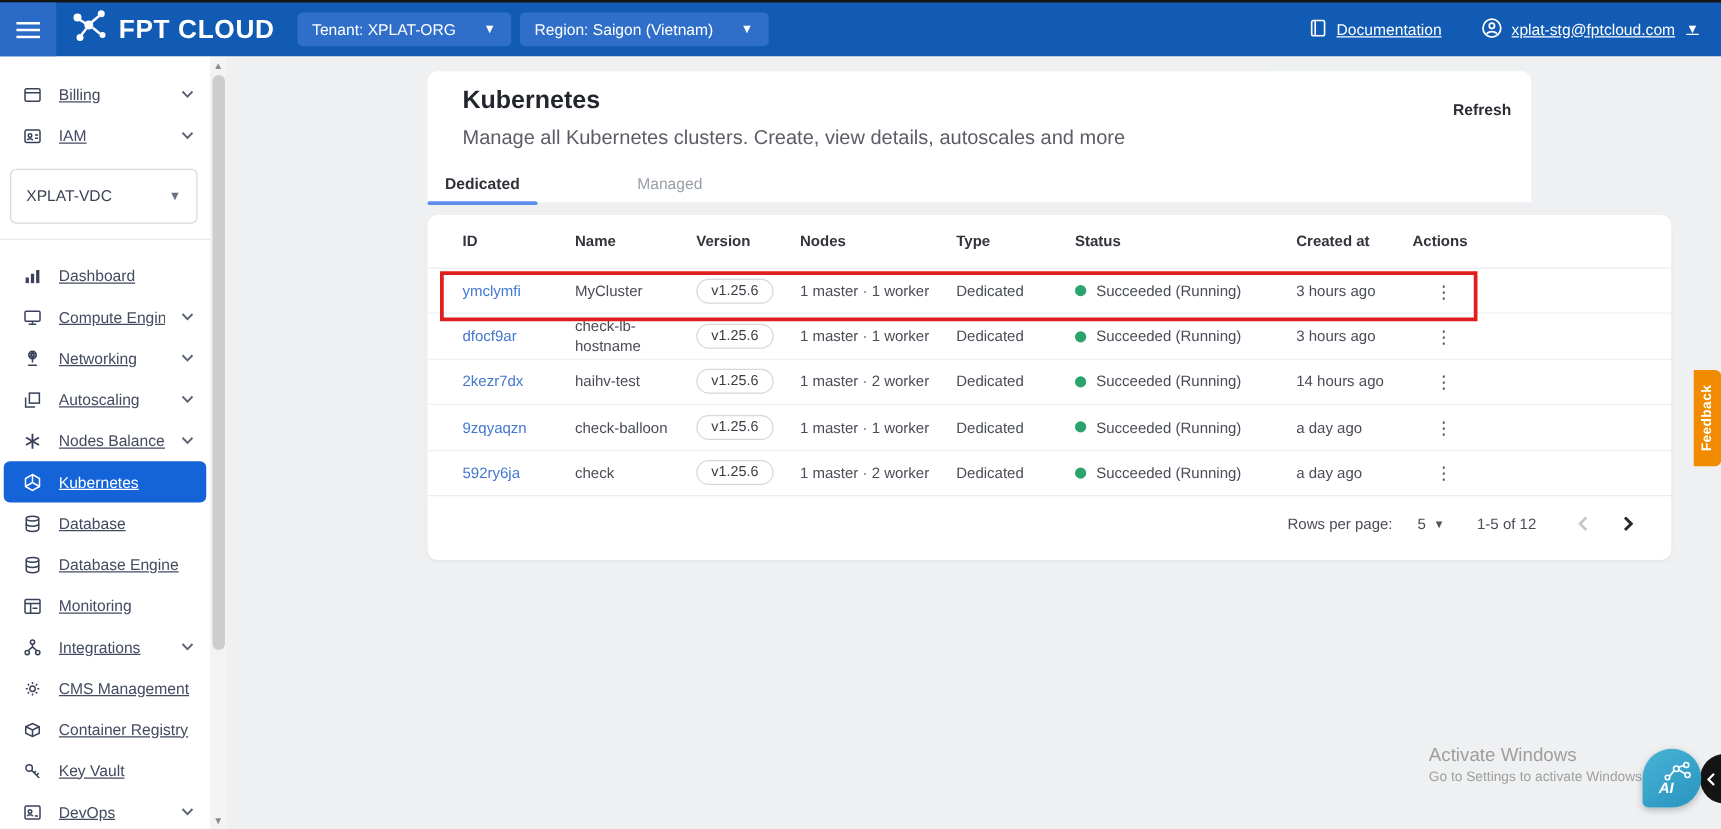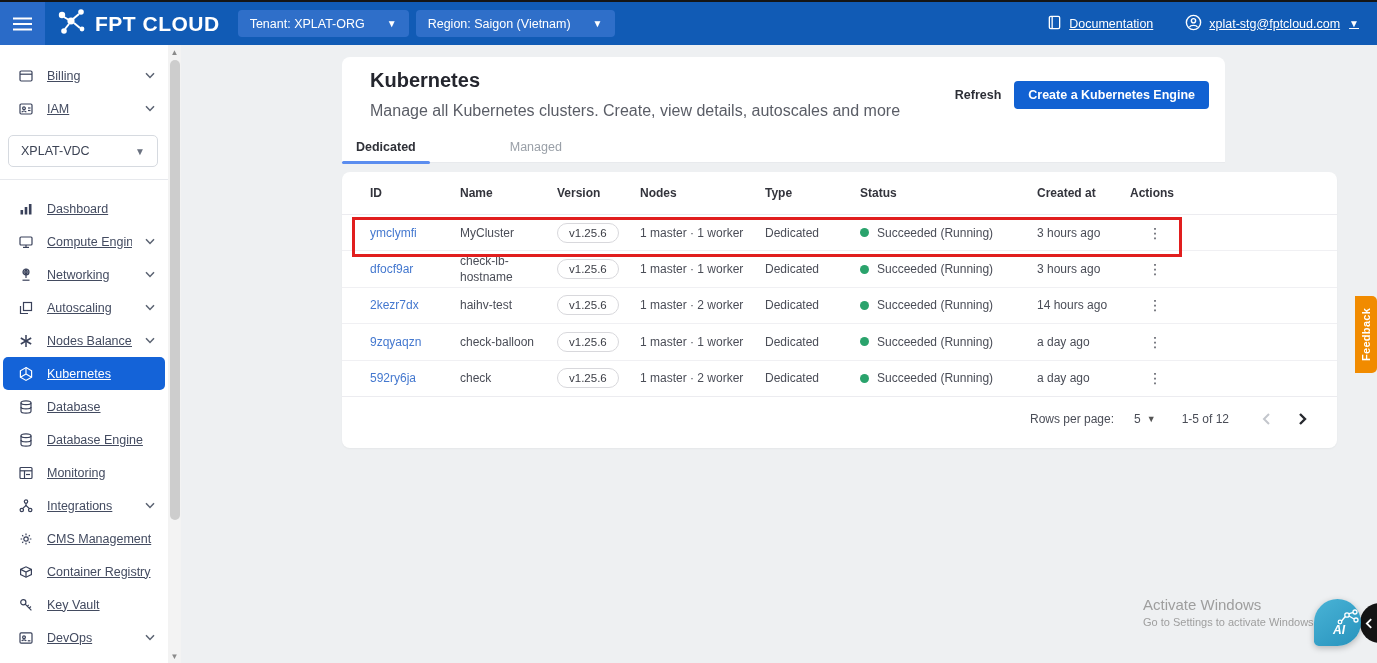--- a/index.html
+++ b/index.html
@@ -24,21 +24,21 @@
   
   .sidebar { position:absolute; left:0; top:45px; width:168px; height:618px; background:#fff; z-index:30;
     padding-top:14px; }
   .side-item { height:33px; display:flex; align-items:center; gap:13px; padding:0 10px 0 15px;
     color:#434b60; font-size:12.5px; cursor:pointer; margin:0 3px; border-radius:5px; }
   .side-item .ic { width:16px; height:16px; flex:0 0 auto; display:flex; align-items:center; justify-content:center; color:#39415a; }
   .side-item .lbl { flex:1 1 auto; white-space:nowrap; overflow:hidden;text-decoration:underline; }
   .side-item .chev { color:#5b6372; display:flex; }
   .side-item.active { background:#1463d8; color:#fff; }
   .side-item.active .ic, .side-item.active .chev { color:#fff; }
-  .vdc-select { margin:10px 10px 12px 8px; height:32px; border:1px solid #d6dae0; border-radius:5px;
+  .vdc-select { margin:10px 10px 12px 8px; height:44px; border:1px solid #d6dae0; border-radius:5px;
     display:flex; align-items:center; justify-content:space-between; padding:0 12px; font-size:12.5px;
     color:#3c4354; cursor:pointer; background:#fff; }
   .vdc-select .caret { color:#6b7280; font-size:10px; }
   .side-divider { height:1px; background:#e7e9ed; margin:0 0 12px 0; }
 
   
   .scrollstrip { position:absolute; left:168px; top:45px; width:13px; height:618px; background:#f3f3f3; z-index:31; }
   .scrollstrip .arrow { position:absolute; left:0; width:13px; height:14px; color:#8a8a8a; font-size:8px;
     display:flex; align-items:center; justify-content:center; }
   .scrollstrip .up { top:0; } .scrollstrip .down { bottom:0; }
@@ -91,21 +91,21 @@
   
   .feedback-tab { position:absolute; right:0; top:296px; width:22px; height:77px; background:#f18b00;
     border-radius:5px 0 0 5px; color:#fff; font-size:11px; font-weight:bold; z-index:50;
     display:flex; align-items:center; justify-content:center; cursor:pointer;
     writing-mode:vertical-rl; transform:rotate(180deg); letter-spacing:.3px; }
   .activate { position:absolute; left:1143px; top:596px; color:#9e9e9e; z-index:5; }
   .activate .l1 { font-size:15px; }
   .activate .l2 { font-size:11px; margin-top:3px; }
   .ai-fab { position:absolute; left:1314px; top:599px; width:47px; height:47px; z-index:60; cursor:pointer;
     background:linear-gradient(145deg,#49b3d6,#2893bd); border-radius:50% 50% 50% 10%;
-    display:flex; align-items:center; justify-content:flex-end; box-shadow:0 2px 6px rgba(0,0,0,.25); }
+    display:flex; align-items:center; justify-content:center; box-shadow:0 2px 6px rgba(0,0,0,.25); }
   .edge-circle { position:absolute; left:1360px; top:603px; width:40px; height:40px; border-radius:50%;
     background:#141414; z-index:55; display:flex; align-items:center; justify-content:center; cursor:pointer; }
   .edge-circle svg { margin-right:22px; color:#fff; }
 </style>
 </head>
 <body>
 
 <header class="topbar">
   <button class="hamburger">
     <svg width="19" height="14" viewBox="0 0 19 14">
@@ -392,21 +392,20 @@
   <div class="arrow down">▼</div>
 </div>
 
 <main class="content">
 
   <section class="head-panel">
     <h1 class="page-title">Kubernetes</h1>
     <p class="page-subtitle">Manage all Kubernetes clusters. Create, view details, autoscales and more</p>
     <div class="head-actions">
       <button class="refresh-btn">Refresh</button>
-      <button class="create-btn">Create a Kubernetes Engine</button>
     </div>
     <div class="tabs" id="tabbar">
         <div class="tab active">Dedicated</div>
         <div class="tab">Managed</div>
       </div>
   </section>
 
   <section class="table-card">
     <div class="tgrid thead" id="thead">
         <span class="th">ID</span>

